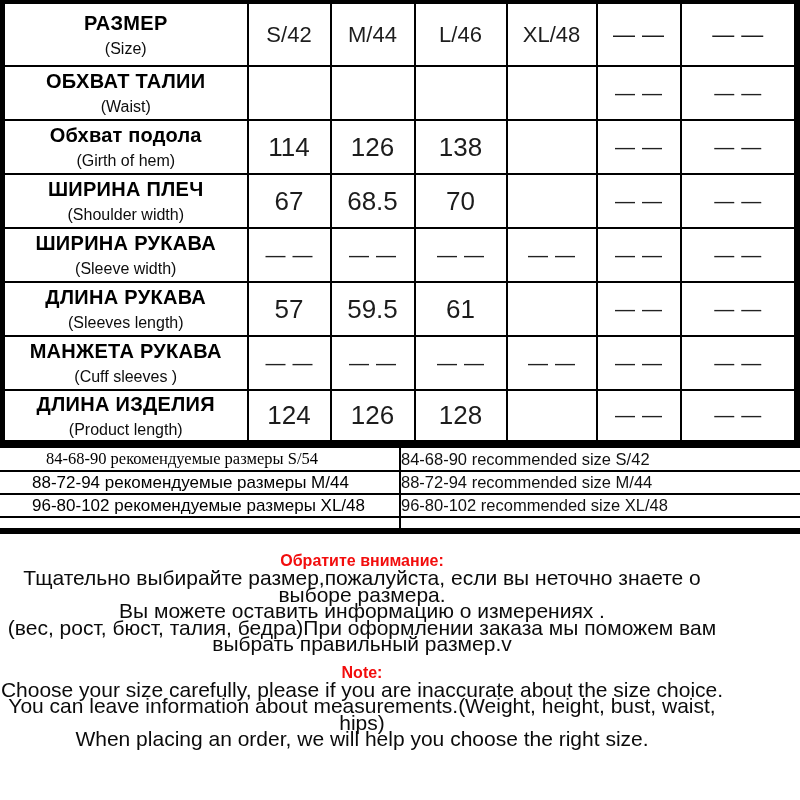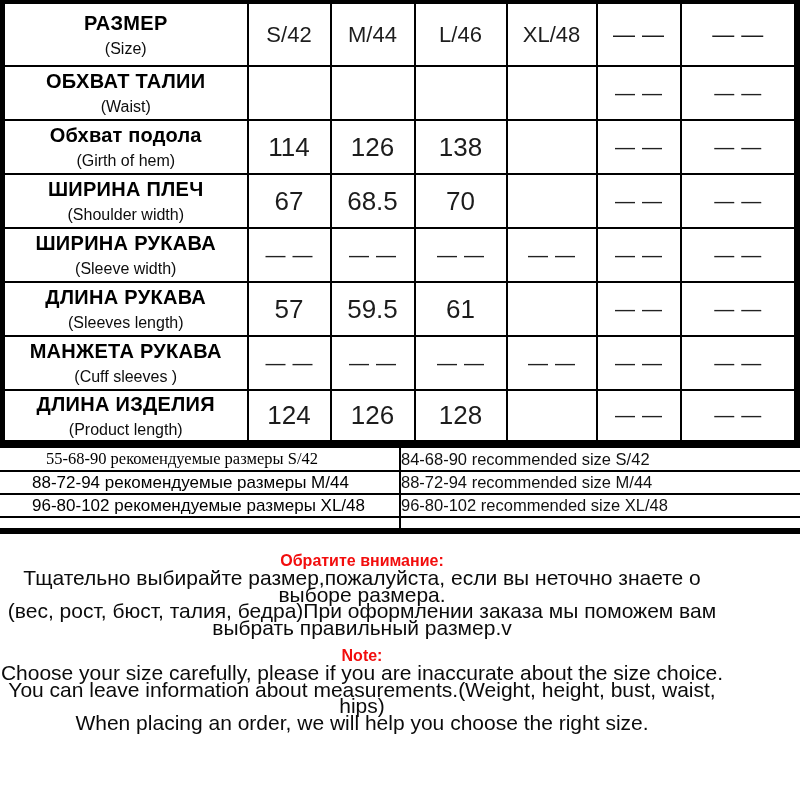--- a/index.html
+++ b/index.html
@@ -160,41 +160,42 @@
     </tbody>
   </table>
 
   <table class="rec">
     <colgroup>
         <col style="width:400px">
         <col>
       </colgroup>
     <tbody>
       <tr>
-        <td class="l serif">55-68-90 рекомендуемые размеры S/42</td>
+        <td class="l serif">84-68-90 рекомендуемые размеры S/54</td>
         <td class="r">84-68-90 recommended size S/42</td>
       </tr>
       <tr>
         <td class="l">88-72-94 рекомендуемые размеры M/44</td>
         <td class="r">88-72-94 recommended size M/44</td>
       </tr>
       <tr>
         <td class="l">96-80-102 рекомендуемые размеры XL/48</td>
         <td class="r">96-80-102 recommended size XL/48</td>
       </tr>
       <tr class="empty">
         <td class="l"></td>
         <td class="r"></td>
       </tr>
     </tbody>
   </table>
 
   <div class="notes">
     <div class="note-title" style="color: rgb(242, 13, 13);">Обратите внимание:</div>
     <div class="note-line">Тщательно выбирайте размер,пожалуйста, если вы неточно знаете о выборе размера.</div>
+    <div class="note-line">Вы можете оставить информацию о измерениях .</div>
     <div class="note-line">(вес, рост, бюст, талия, бедра)При оформлении заказа мы поможем вам выбрать правильный размер.v</div>
     <div class="gap"></div>
     <div class="note-title" style="color: rgb(242, 13, 13);">Note:</div>
     <div class="note-line">Choose your size carefully, please if you are inaccurate about the size choice.</div>
     <div class="note-line">You can leave information about measurements.(Weight, height, bust, waist, hips)</div>
     <div class="note-line">When placing an order, we will help you choose the right size.</div>
   </div>
 
 </div>
 

